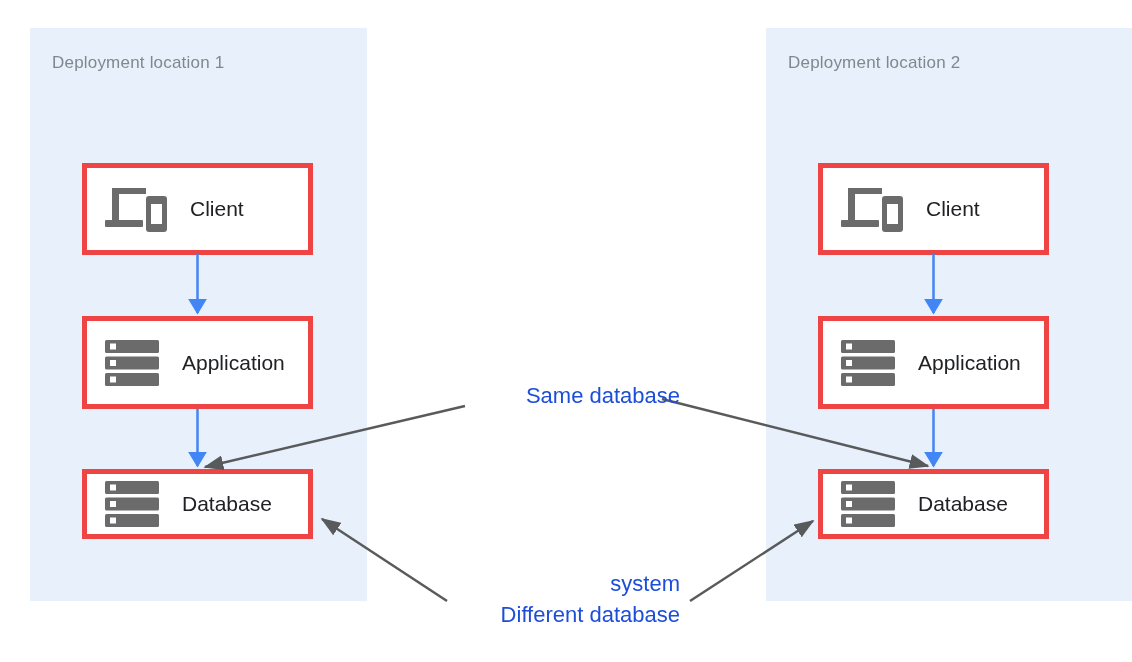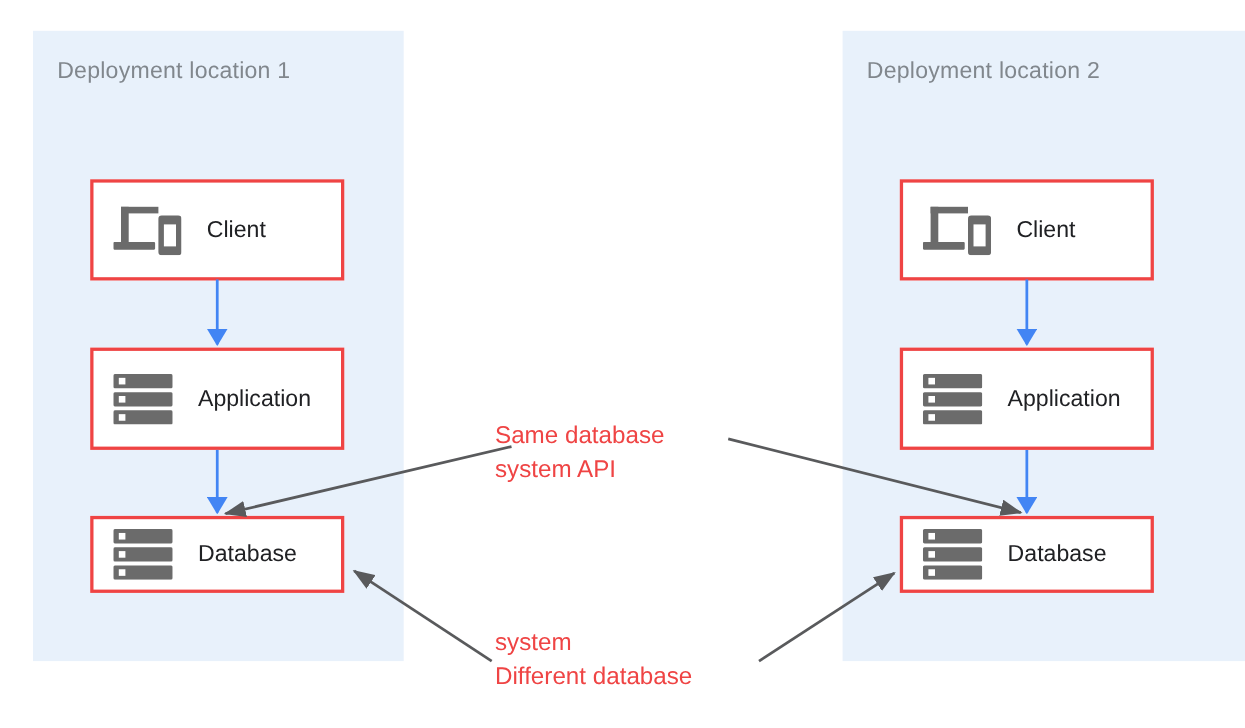--- a/index.html
+++ b/index.html
@@ -6,43 +6,43 @@
   .canvas {
     position:relative; width:1132px; height:662px; background:#ffffff;
     font-family:"Liberation Sans", sans-serif; overflow:hidden;
   }
   .panel {
     position:absolute; top:28px; height:573px; background:#e8f1fb;
   }
   .panel-1 { left:30px;  width:337px; }
   .panel-2 { left:766px; width:400px; }
   .panel-title {
-    padding:25px 0 0 22px; font-size:21px; color:#81878d; letter-spacing:0.2px;
+    padding:25px 0 0 22px; font-size:17px; color:#81878d; letter-spacing:0.2px;
   }
   .node {
     position:absolute; width:231px; height:92px; box-sizing:border-box;
-    background:#ffffff; border:3px solid #ef4444;
+    background:#ffffff; border:5px solid #ef4444;
     display:flex; align-items:center; padding-left:18px;
   }
   .p1 { left:82px; }
   .p2 { left:818px; }
   .row-client      { top:163px; }
   .row-application { top:316px; height:93px;text-align:right; }
   .row-database    { top:469px; height:70px; }
   .node-icon { flex:0 0 auto; display:block; }
   .node-label {
     margin-left:23px; font-size:21px; color:#202124;
   }
   .overlay {
     position:absolute; left:0; top:0; width:1132px; height:662px;
     pointer-events:none; z-index:5;
   }
   .annotation {
-    position:absolute; width:230px; left:450px; text-align:left;
-    font-size:22px; line-height:31px; color:#ef4444; z-index:6;
+    position:absolute; width:230px; left:450px; text-align:right;
+    font-size:22px; line-height:31px; color:#1d4ed8; z-index:6;
   }
   .annotation-same { top:380px; }
   .annotation-diff { top:568px; }
   .annotation span { display:block; }
 </style>
 </head>
 <body>
 
 <div class="canvas">
 
@@ -131,21 +131,20 @@
       </g>
       <rect x="5" y="3.5" width="6" height="6" fill="#ffffff"></rect>
       <rect x="5" y="20" width="6" height="6" fill="#ffffff"></rect>
       <rect x="5" y="36.5" width="6" height="6" fill="#ffffff"></rect>
     </svg>
     <div class="node-label">Database</div>
   </div>
 
   <div class="annotation annotation-same">
     <span>Same database</span>
-    <span>system API</span>
   </div>
   <div class="annotation annotation-diff">
     <span>system</span>
     <span>Different database</span>
   </div>
 
   <svg class="overlay" width="1132" height="662" viewBox="0 0 1132 662">
     <defs>
       <marker id="head-blue" viewBox="0 0 10 12" refX="9" refY="6" markerWidth="16" markerHeight="19" orient="auto" markerUnits="userSpaceOnUse">
         <path d="M0,0 L10,6 L0,12 Z" fill="#4285f4"></path>

